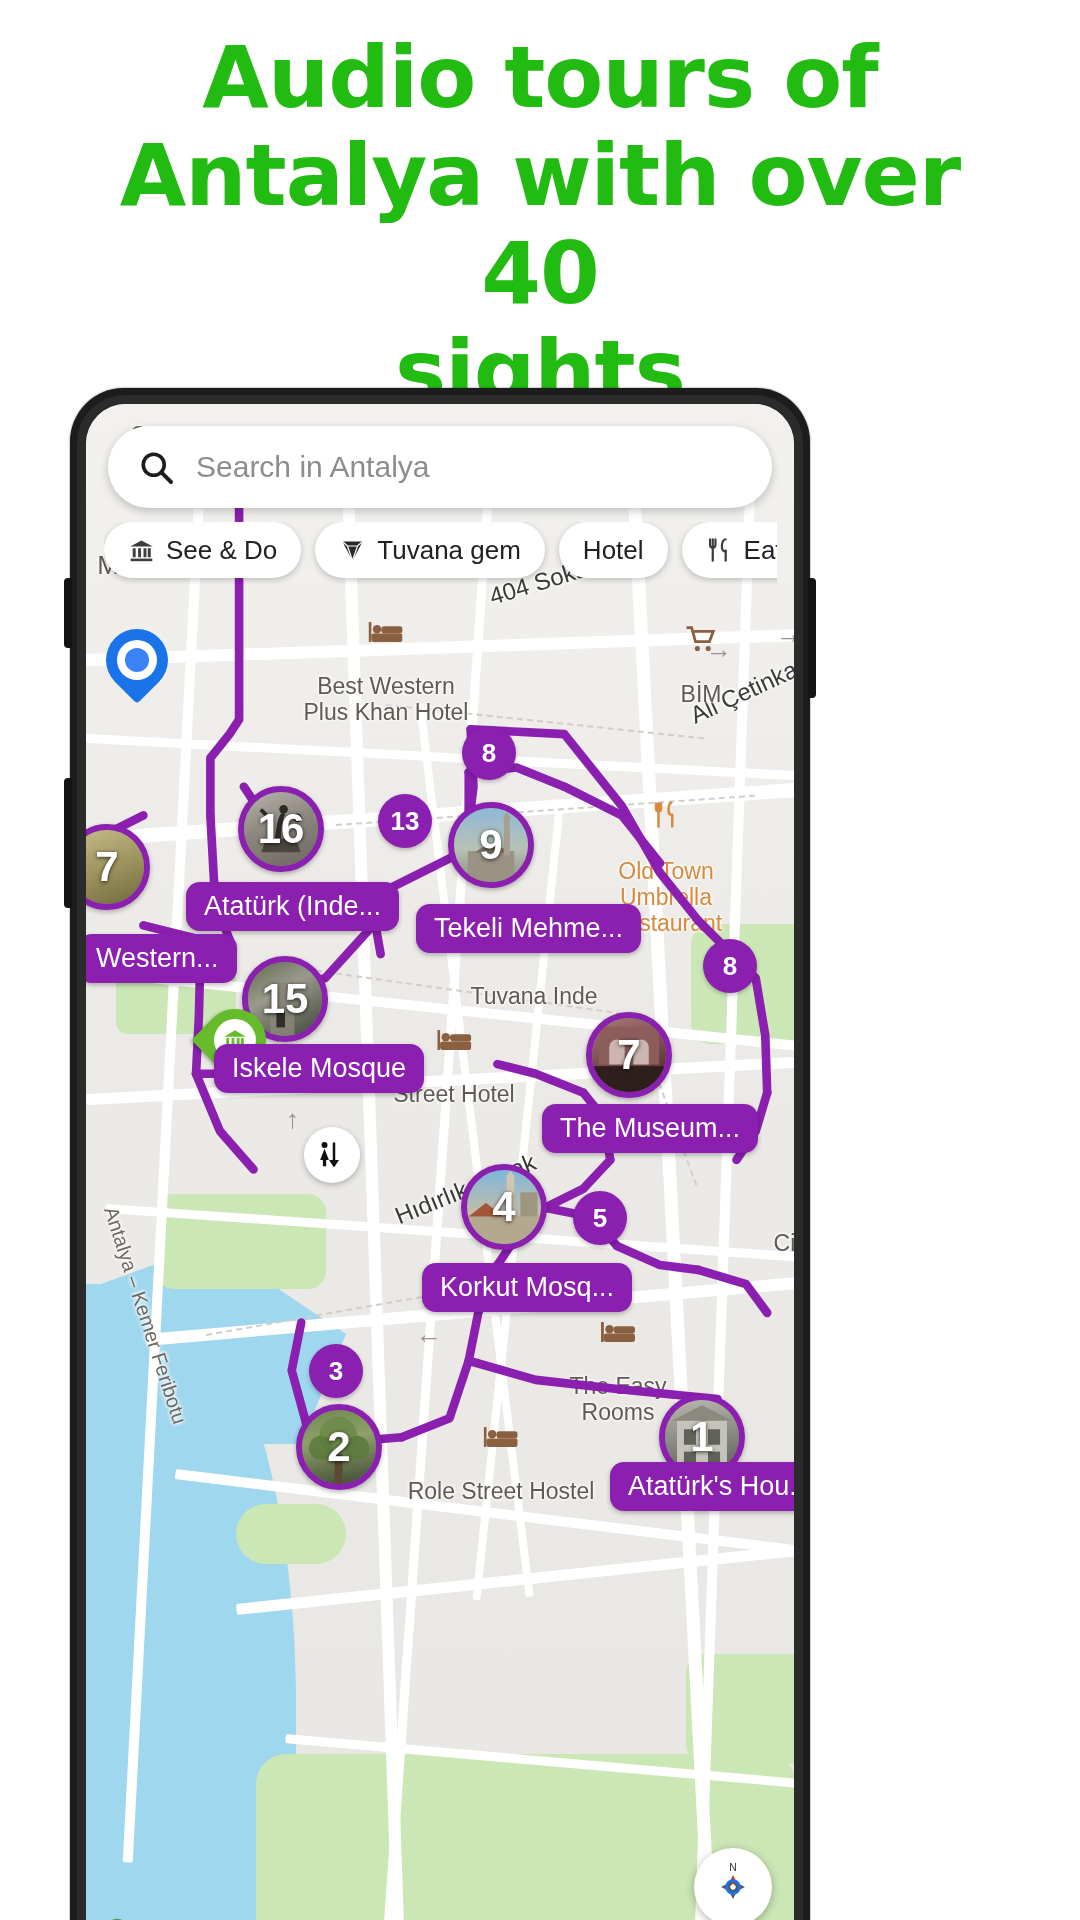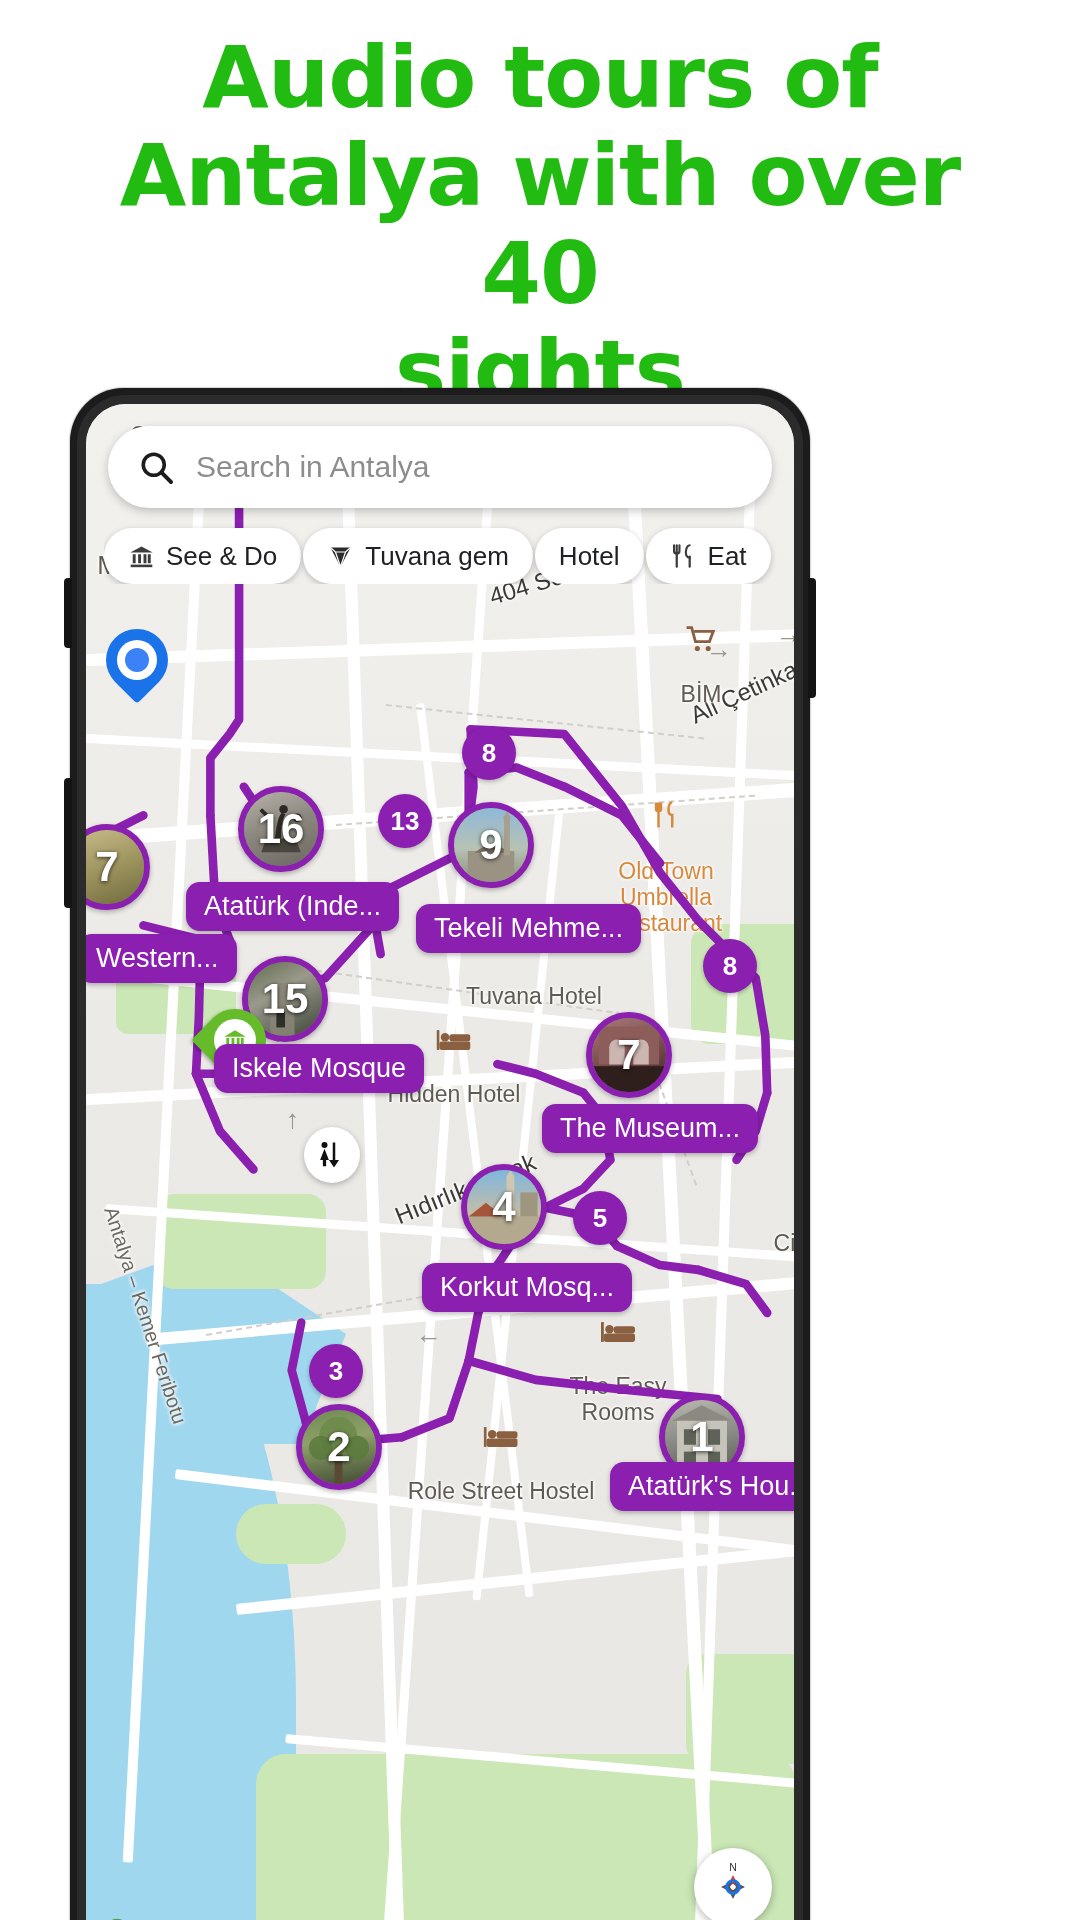--- a/index.html
+++ b/index.html
@@ -112,21 +112,21 @@
     margin-left: 22px;
     font-size: 30px;
     color: #8d8d8d;
     font-family: "Liberation Sans", sans-serif;
   }
 
   .chips {
     position: absolute;
     left: 18px; top: 118px; right: 17px;
     height: 62px;
-    display: flex; align-items: flex-end; gap: 2px;
+    display: flex; align-items: flex-start; gap: 14px;
     z-index: 39;
     overflow: hidden;
   }
   .chip {
     flex: 0 0 auto;
     height: 56px;
     background: #fff;
     border-radius: 30px;
     display: flex; align-items: center; gap: 11px;
     padding: 0 24px;
@@ -381,20 +381,30 @@
         </g>
       </svg>
 
       <div class="poi" style="left:85px;top:-8px;">
         <span>Camera</span>
       </div>
       <div class="poi" style="left:22px;top:118px;font-size:26px;">
         <span>M</span>
       </div>
 
+      <div class="poi" style="left:300px;top:190px;">
+        <svg class="bedicon" viewBox="0 0 24 16">
+          <rect x="0" y="1" width="2" height="14" fill="#8a6040"></rect>
+          <rect x="2" y="9" width="22" height="6" rx="1.5" fill="#8a6040"></rect>
+          <circle cx="6" cy="6" r="3" fill="#8a6040"></circle>
+          <rect x="9" y="4" width="15" height="5" rx="2" fill="#8a6040"></rect>
+        </svg>
+        <span>Best Western
+Plus Khan Hotel</span>
+      </div>
 
       <div class="poi cart" style="left:615px;top:195px;">
         <svg viewBox="0 0 24 22">
           <path d="M1 2 h4 l3 11 h11 l3 -8 H7" fill="none" stroke="#8a6040" stroke-width="2.2"></path>
           <circle cx="9.5" cy="18.5" r="2" fill="#8a6040"></circle>
           <circle cx="18" cy="18.5" r="2" fill="#8a6040"></circle>
         </svg>
         <span>BİM</span>
       </div>
 
@@ -407,31 +417,31 @@
 Restaurant</span>
       </div>
 
       <div class="poi" style="left:448px;top:500px;">
         <svg class="bedicon" viewBox="0 0 24 16">
           <rect x="0" y="1" width="2" height="14" fill="#8a6040"></rect>
           <rect x="2" y="9" width="22" height="6" rx="1.5" fill="#8a6040"></rect>
           <circle cx="6" cy="6" r="3" fill="#8a6040"></circle>
           <rect x="9" y="4" width="15" height="5" rx="2" fill="#8a6040"></rect>
         </svg>
-        <span>Tuvana Hotel</span>
+        <span>Tuvana Inde</span>
       </div>
 
       <div class="poi" style="left:368px;top:598px;">
         <svg class="bedicon" viewBox="0 0 24 16">
           <rect x="0" y="1" width="2" height="14" fill="#8a6040"></rect>
           <rect x="2" y="9" width="22" height="6" rx="1.5" fill="#8a6040"></rect>
           <circle cx="6" cy="6" r="3" fill="#8a6040"></circle>
           <rect x="9" y="4" width="15" height="5" rx="2" fill="#8a6040"></rect>
         </svg>
-        <span>Hidden Hotel</span>
+        <span>Street Hotel</span>
       </div>
 
       <div class="poi" style="left:532px;top:890px;">
         <svg class="bedicon" viewBox="0 0 24 16">
           <rect x="0" y="1" width="2" height="14" fill="#8a6040"></rect>
           <rect x="2" y="9" width="22" height="6" rx="1.5" fill="#8a6040"></rect>
           <circle cx="6" cy="6" r="3" fill="#8a6040"></circle>
           <rect x="9" y="4" width="15" height="5" rx="2" fill="#8a6040"></rect>
         </svg>
         <span>The Easy Rooms</span>

